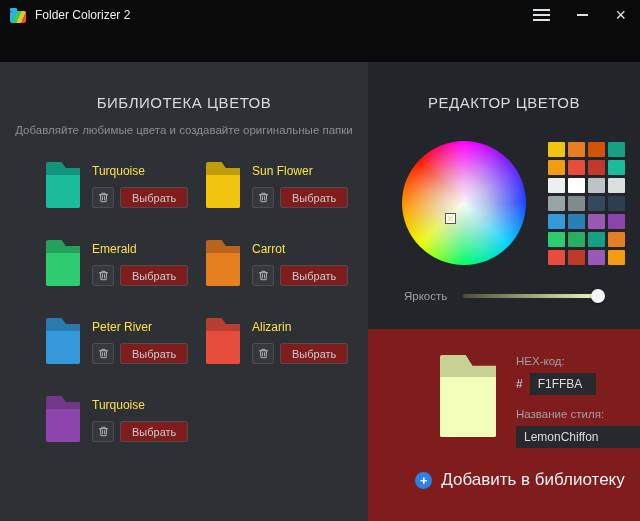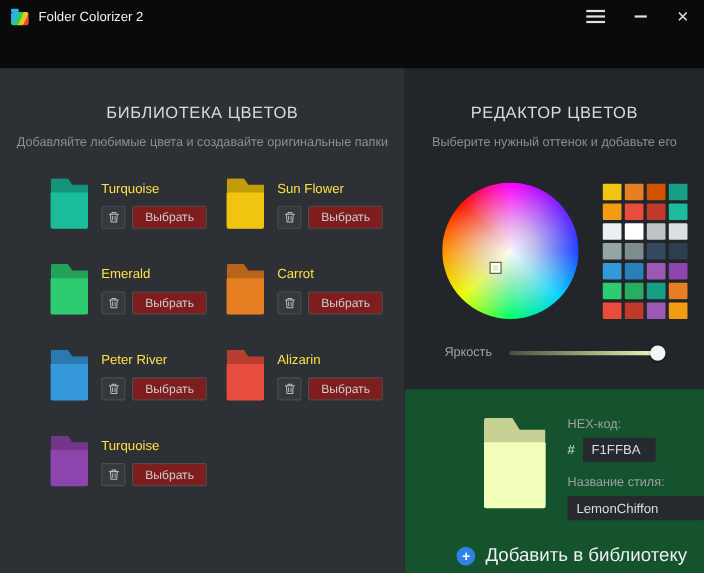--- a/index.html
+++ b/index.html
@@ -61,21 +61,21 @@
   .swatch { width:17px; height:15px; border-radius:1px; cursor:pointer; }
 
   .brightness-row { display:flex; align-items:center; margin:24px 36px 0 36px;text-align:right; }
   .b-label { font-size:11.5px; color:#9da0a5; }
   .slider { flex:1; position:relative; height:14px; margin-left:16px; cursor:pointer; }
   .slider .track { position:absolute; left:0; right:2px; top:5px; height:4px; border-radius:2px;
     background:linear-gradient(to right,#4c4e3c,#f1ffba); }
   .slider .thumb { position:absolute; right:-1px; top:0; width:14px; height:14px; border-radius:50%;
     background:#f5f5f5; box-shadow:0 1px 2px rgba(0,0,0,.5); cursor:grab; }
 
-  .result { margin-top:26px; flex:1; background:#14532d; padding-top:26px;padding-left:32px; }
+  .result { margin-top:26px; flex:1; background:#7f1d1d; padding-top:26px;padding-left:32px; }
   .preview-row { display:flex; margin-left:40px; }
   .fields { margin-left:20px; }
   .f-label { font-size:11.5px; color:#9da0a5; }
   .f-label.mt { margin-top:13px; }
   .hex-row { display:flex; align-items:center; margin-top:6px; }
   .hash { color:#d3d6da; font-size:12px; margin-right:7px; }
   .field { background:#26292e; border:none; height:22px; color:#dadde0; font-size:12px; padding:0 8px;
     font-family:inherit; border-radius:1px; outline:none; }
   .field.hex { width:66px; }
   .field.name { width:124px; margin-top:6px; display:block; }
@@ -234,21 +234,20 @@
         </button>
         <button class="select-btn">Выбрать</button>
       </div>
     </div>
   </div>
 </div>
     </section>
 
     <section class="editor">
       <h1>РЕДАКТОР ЦВЕТОВ</h1>
-      <p class="sub">Выберите нужный оттенок и добавьте его</p>
 
       <div class="picker-row">
         <div class="wheel">
           <span class="wheel-cursor"></span>
         </div>
         <div class="swatch-grid">
             <span class="swatch" style="background: rgb(241, 196, 15);"></span>
             <span class="swatch" style="background: rgb(230, 126, 34);"></span>
             <span class="swatch" style="background: rgb(211, 84, 0);"></span>
             <span class="swatch" style="background: rgb(22, 160, 133);"></span>

